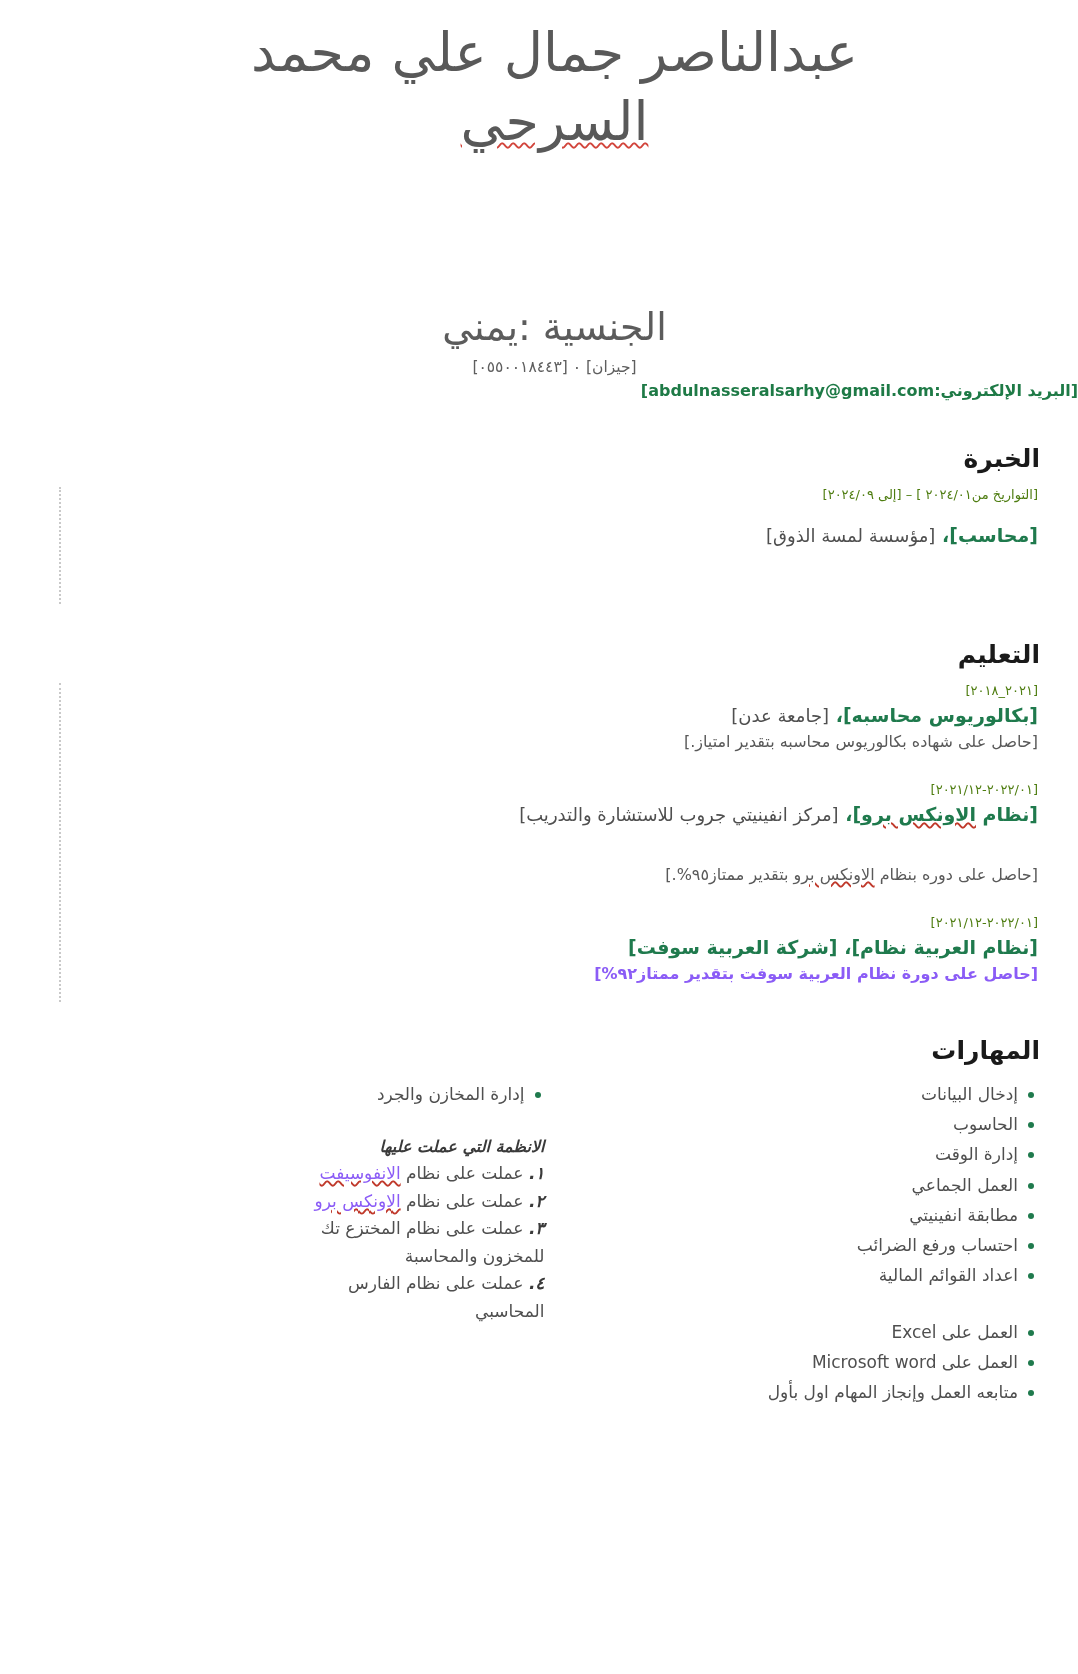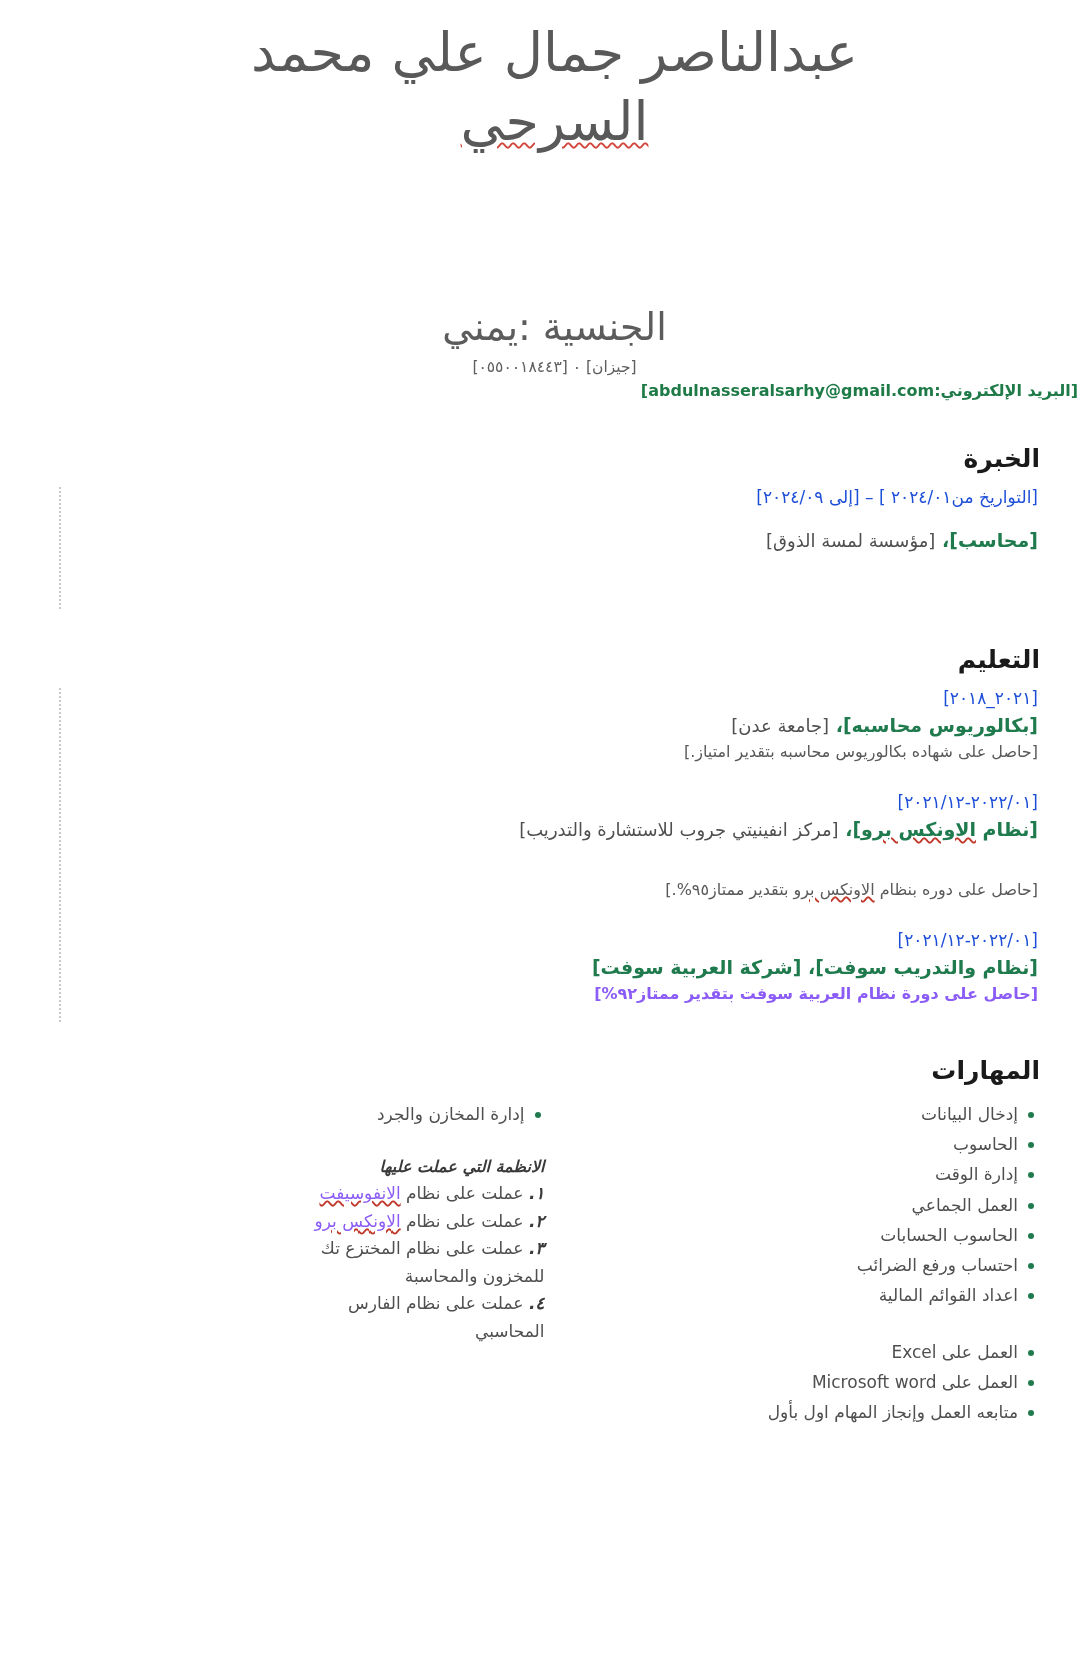--- a/index.html
+++ b/index.html
@@ -91,21 +91,21 @@
   .sec-body{
     border-left:2px dotted #c9c9c9;
     padding-left:0;
     padding-right:12px;
     text-align:right;
     position:relative;
   }
   .no-rule{border-left:none;}
 
   .entry{margin-bottom:6px;}
-  .dates{font-size:17px;color:#1d4ed8;margin-bottom:6px;letter-spacing:.2px;}
+  .dates{font-size:13px;color:#4d7c0f;margin-bottom:6px;letter-spacing:.2px;}
   .title{font-size:19px;font-weight:700;color:#1f7a4d;margin-bottom:4px;}
   .title .org{color:#4f4f4f;font-weight:400;font-size:18px;}
   .desc{font-size:16px;color:#595959;line-height:1.5;margin-bottom:4px;}
   .spacer-sm{height:16px;}
   .spacer-md{height:30px;}
 
   
   .skills-wrap{
     position:relative;
     margin:0 28px;
@@ -228,42 +228,42 @@
         <div class="desc">
           <span>[حاصل على دوره بنظام </span><span class="sq-gray">الاونكس برو</span><span> بتقدير ممتاز٩٥%.]</span>
         </div>
       </div>
 
       <div class="gap-line"></div>
 
       <div class="entry">
         <div class="dates">[٢٠٢٢/٠١-٢٠٢١/١٢]</div>
         <div class="title">
-          <span>[نظام والتدريب سوفت]،</span>
+          <span>[نظام العربية نظام]،</span>
           <span style="color:#1f7a4d;font-weight:700;font-size:19px;">[شركة العربية سوفت]</span>
         </div>
         <div class="desc" style="font-weight:700;color:#8b5cf6;">[حاصل على دورة نظام العربية سوفت بتقدير ممتاز٩٢%]</div>
       </div>
 
     </div>
   </div>
 
   <div class="section no-rule" style="margin-top:34px;">
     <div class="sec-head">المهارات</div>
   </div>
 
   <div class="skills-wrap">
 
     <div class="skills-right">
       <ul class="bullets">
         <li>إدخال البيانات</li>
         <li>الحاسوب</li>
         <li>إدارة الوقت</li>
         <li>العمل الجماعي</li>
-        <li>الحاسوب الحسابات</li>
+        <li>مطابقة انفينيتي</li>
         <li>احتساب ورفع الضرائب</li>
         <li>اعداد القوائم المالية</li>
       </ul>
       <div style="height:26px;"></div>
       <ul class="bullets">
         <li>العمل على Excel</li>
         <li>العمل على  Microsoft word</li>
         <li>متابعه العمل وإنجاز المهام اول بأول</li>
       </ul>
     </div>

